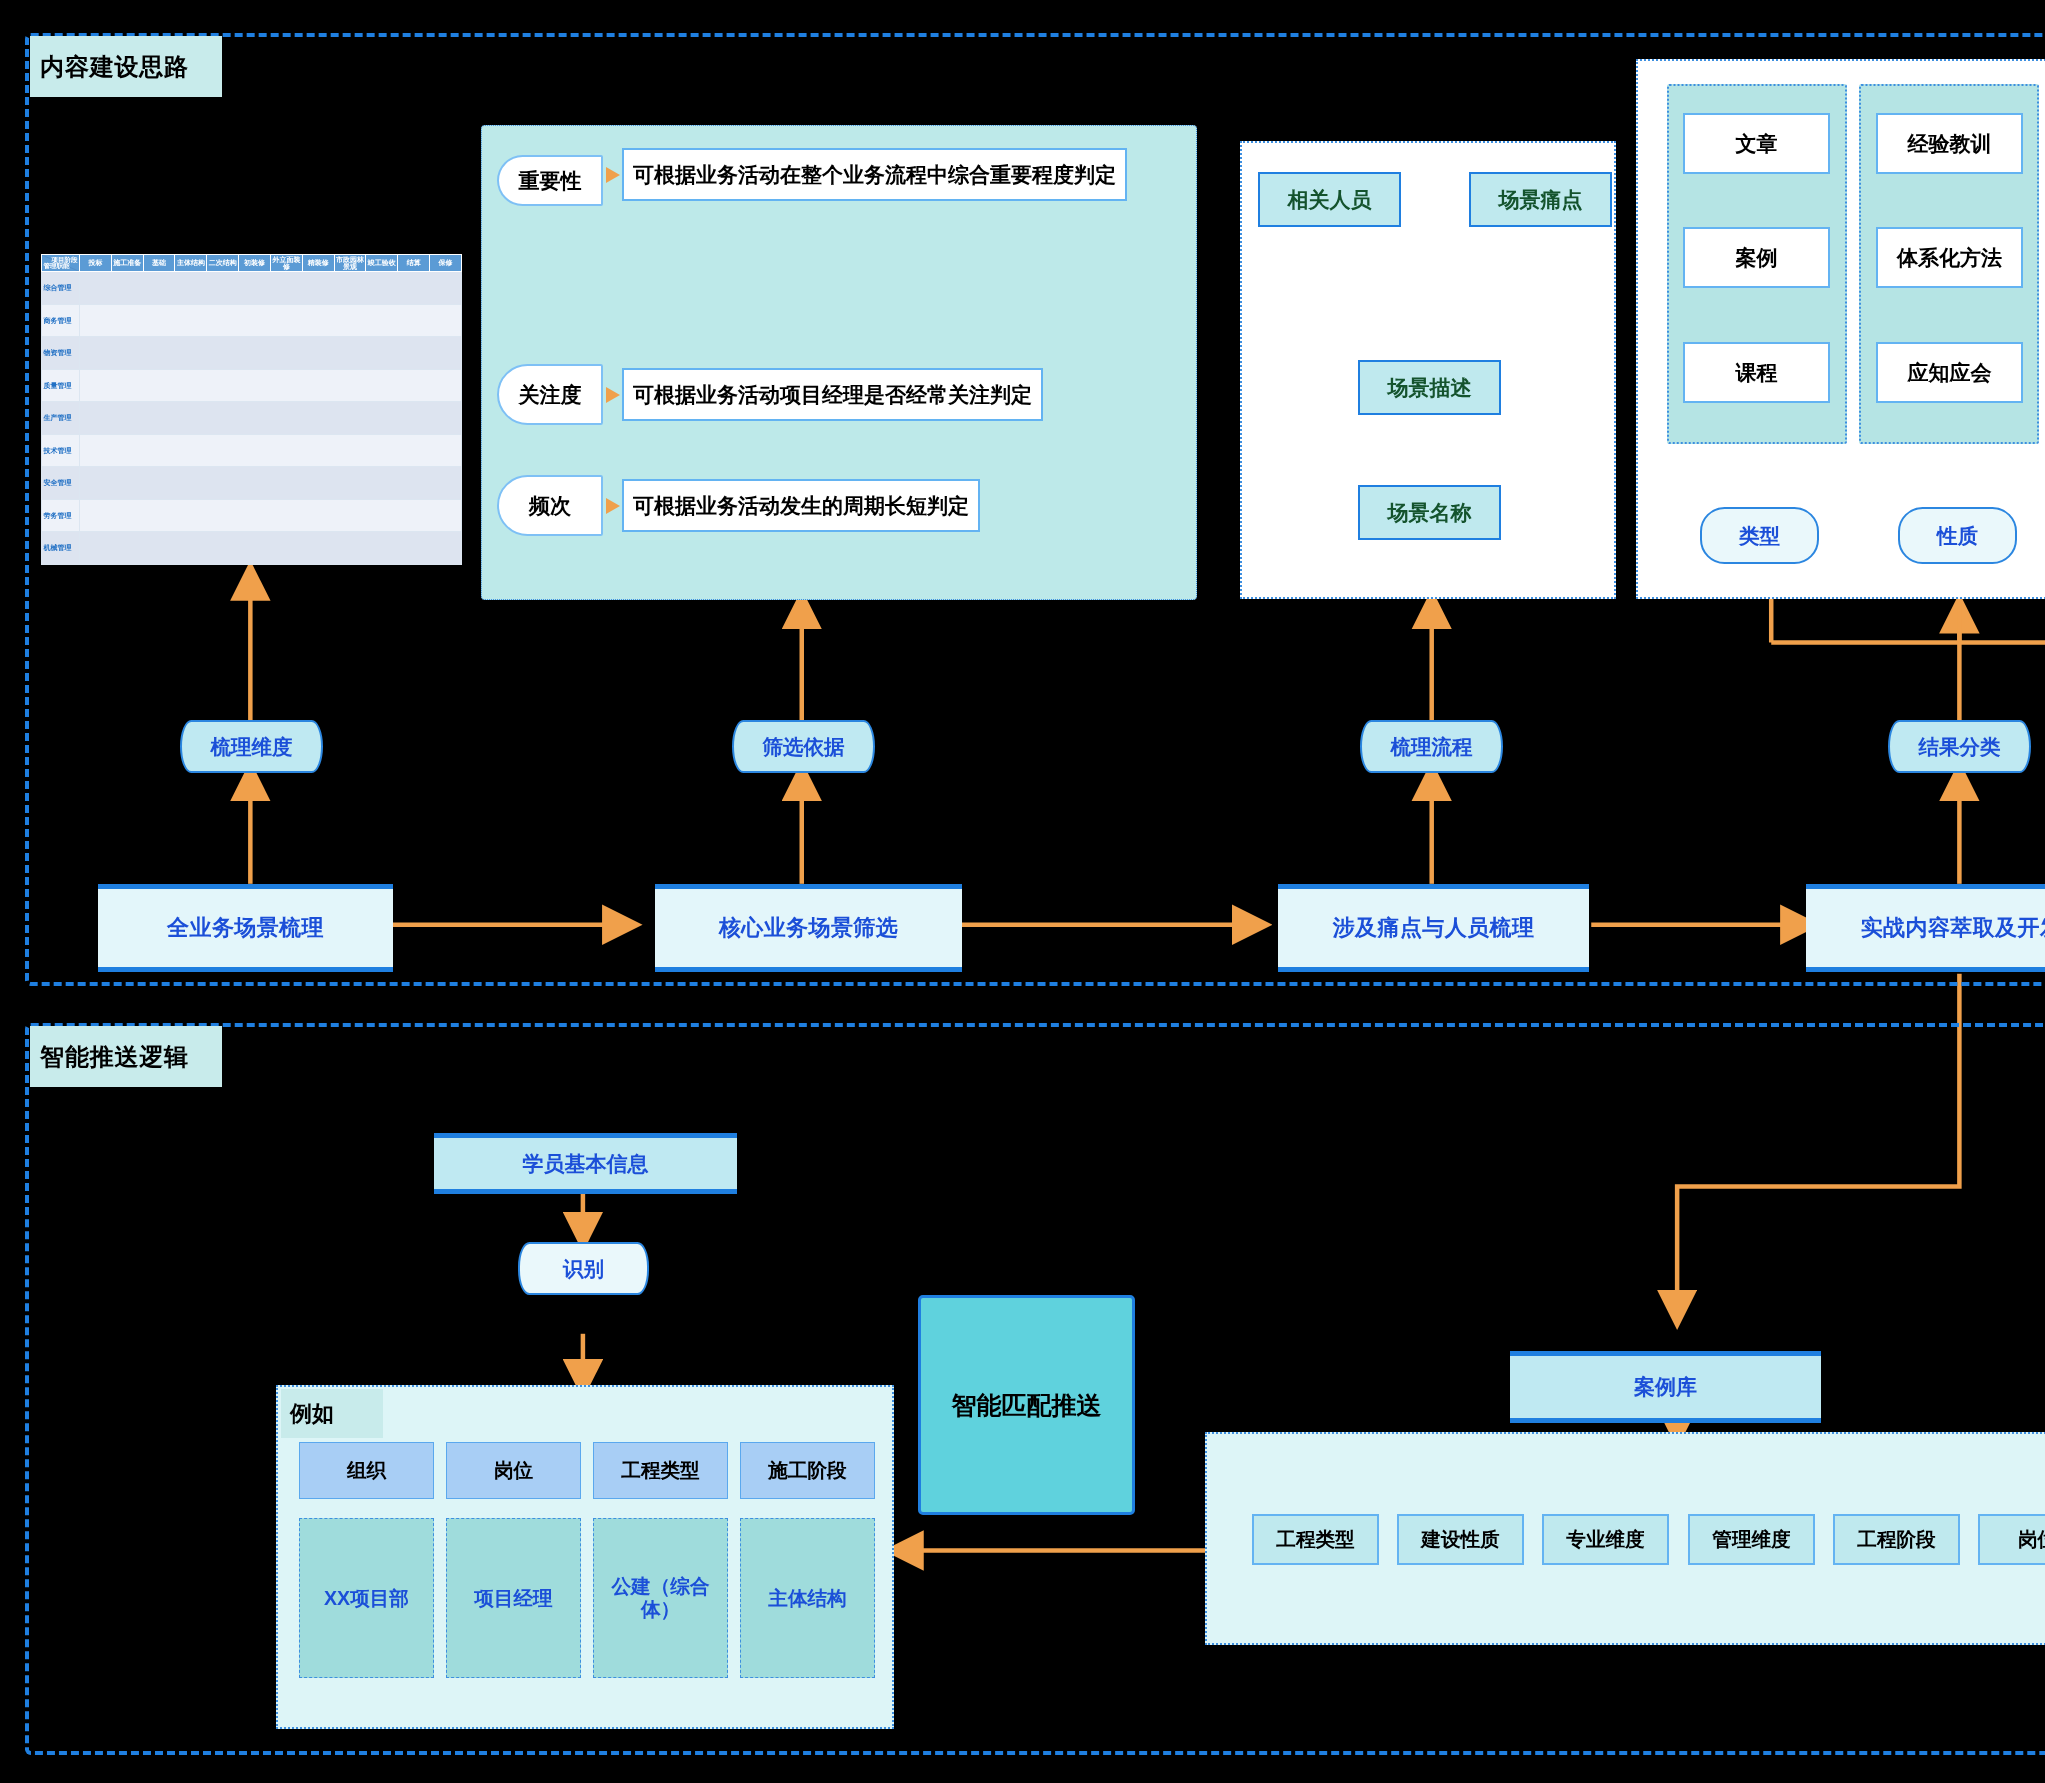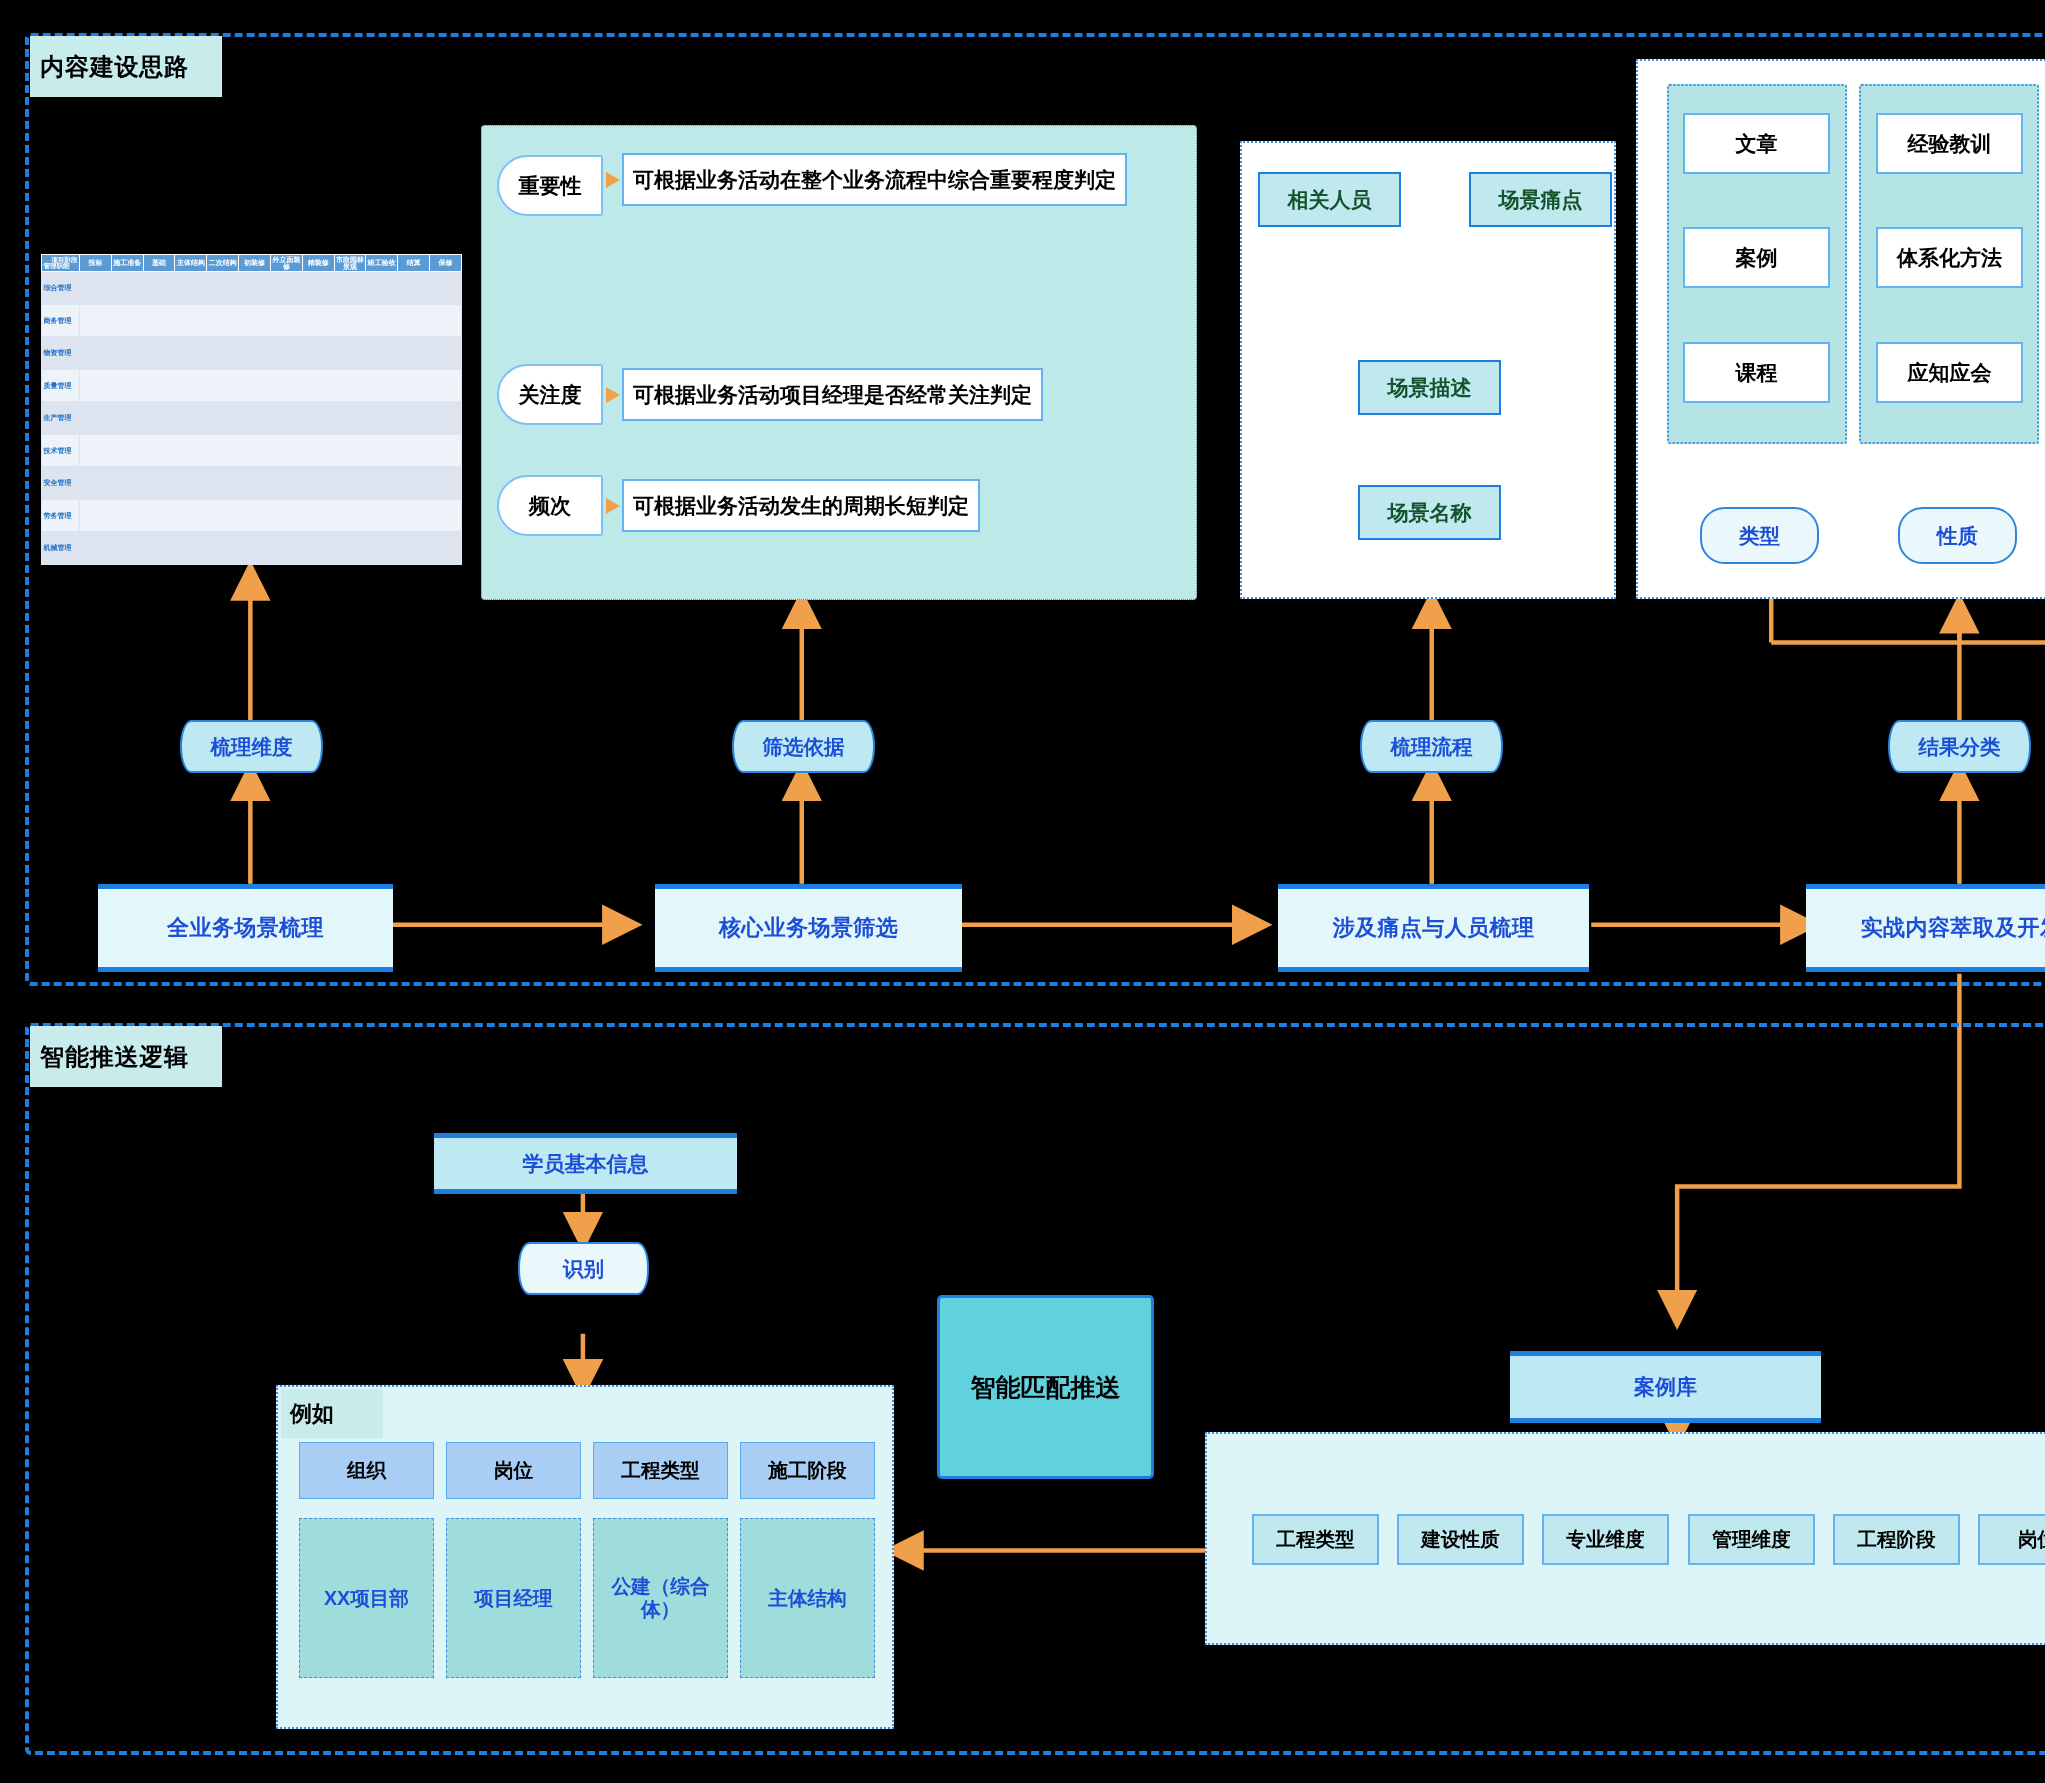--- a/index.html
+++ b/index.html
@@ -371,21 +371,21 @@
             <td class="rowhead">机械管理</td>
             <td colspan="12" class="cellblank"></td>
           </tr>
       </tbody>
     </table>
   </div>
 
   <div class="criteria-panel" style="left:481px; top:125px; width:716px; height:475px;"></div>
 
   <div class="criteria-row" style="left:497px; top:143px;">
-    <div class="crit-label" style="width:106px;height:61px;margin-top:12px;">重要性</div>
+    <div class="crit-label" style="width:106px;height:51px;margin-top:12px;">重要性</div>
     <div class="crit-arrow"></div>
     <div class="crit-text" style="height:53px;">可根据业务活动在整个业务流程中综合重要程度判定</div>
   </div>
 
 
   <div class="criteria-row" style="left:497px; top:364px;">
     <div class="crit-label" style="width:106px;height:61px;">关注度</div>
     <div class="crit-arrow"></div>
     <div class="crit-text" style="height:53px;">可根据业务活动项目经理是否经常关注判定</div>
   </div>
@@ -441,21 +441,21 @@
   <div class="ex-head" style="left:299px; top:1442px; width:135px; height:57px;">组织</div>
   <div class="ex-head" style="left:446px; top:1442px; width:135px; height:57px;">岗位</div>
   <div class="ex-head" style="left:593px; top:1442px; width:135px; height:57px;">工程类型</div>
   <div class="ex-head" style="left:740px; top:1442px; width:135px; height:57px;">施工阶段</div>
 
   <div class="ex-val" style="left:299px; top:1518px; width:135px; height:160px;">XX项目部</div>
   <div class="ex-val" style="left:446px; top:1518px; width:135px; height:160px;">项目经理</div>
   <div class="ex-val" style="left:593px; top:1518px; width:135px; height:160px; padding:0 7.4px;">公建（综合体）</div>
   <div class="ex-val" style="left:740px; top:1518px; width:135px; height:160px;">主体结构</div>
 
-  <div class="match-box" style="left:937px; top:1295px; width:217px; height:184px;">智能匹配推送</div>
+  <div class="match-box" style="left:918px; top:1295px; width:217px; height:220px;">智能匹配推送</div>
 
   <div class="simple-box" style="left:1510px; top:1351px; width:311px; height:72px;">案例库</div>
   <div class="pill pill-light" style="left:1606px; top:1438px; width:143px; height:53px; border-radius:11.5px/24.5px;">打标签</div>
 
   <div class="tag-panel" style="left:1205px; top:1432px; width:949px; height:213px;"></div>
   <div class="tag-chip" style="left:1252px; top:1514px; width:127px; height:51px;">工程类型</div>
   <div class="tag-chip" style="left:1397px; top:1514px; width:127px; height:51px;">建设性质</div>
   <div class="tag-chip" style="left:1542px; top:1514px; width:127px; height:51px;">专业维度</div>
   <div class="tag-chip" style="left:1688px; top:1514px; width:127px; height:51px;">管理维度</div>
   <div class="tag-chip" style="left:1833px; top:1514px; width:127px; height:51px;">工程阶段</div>

